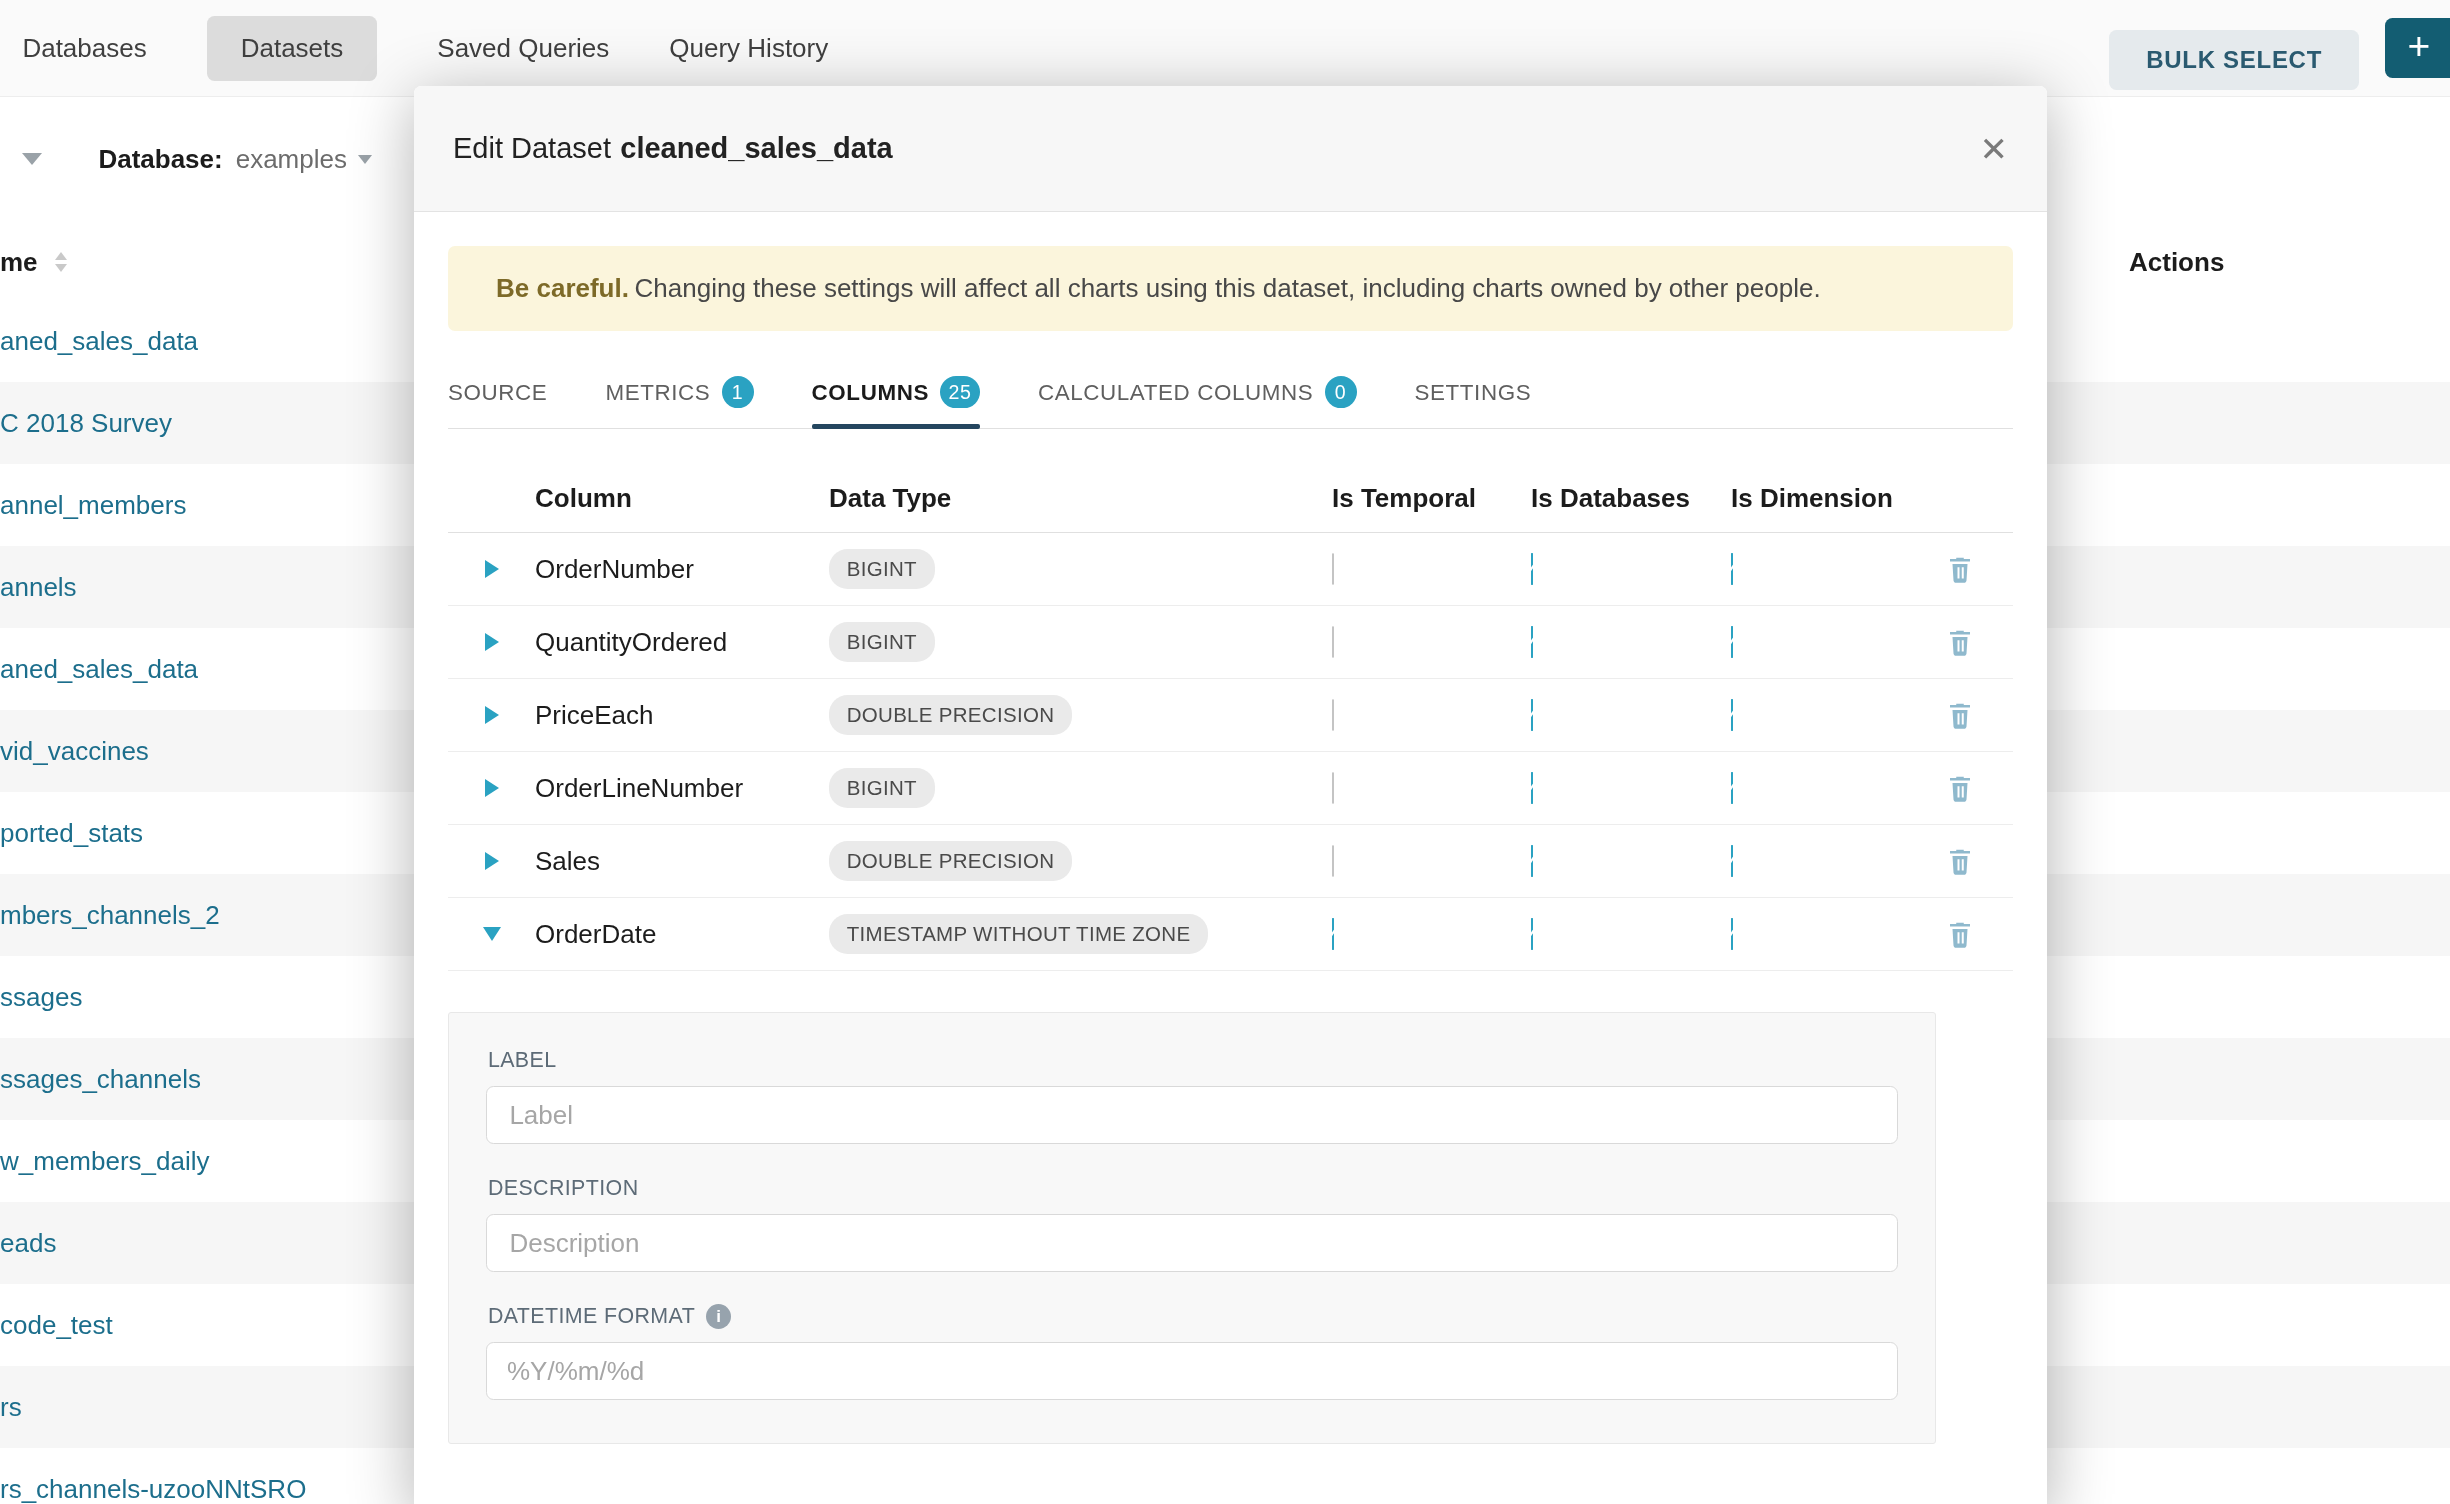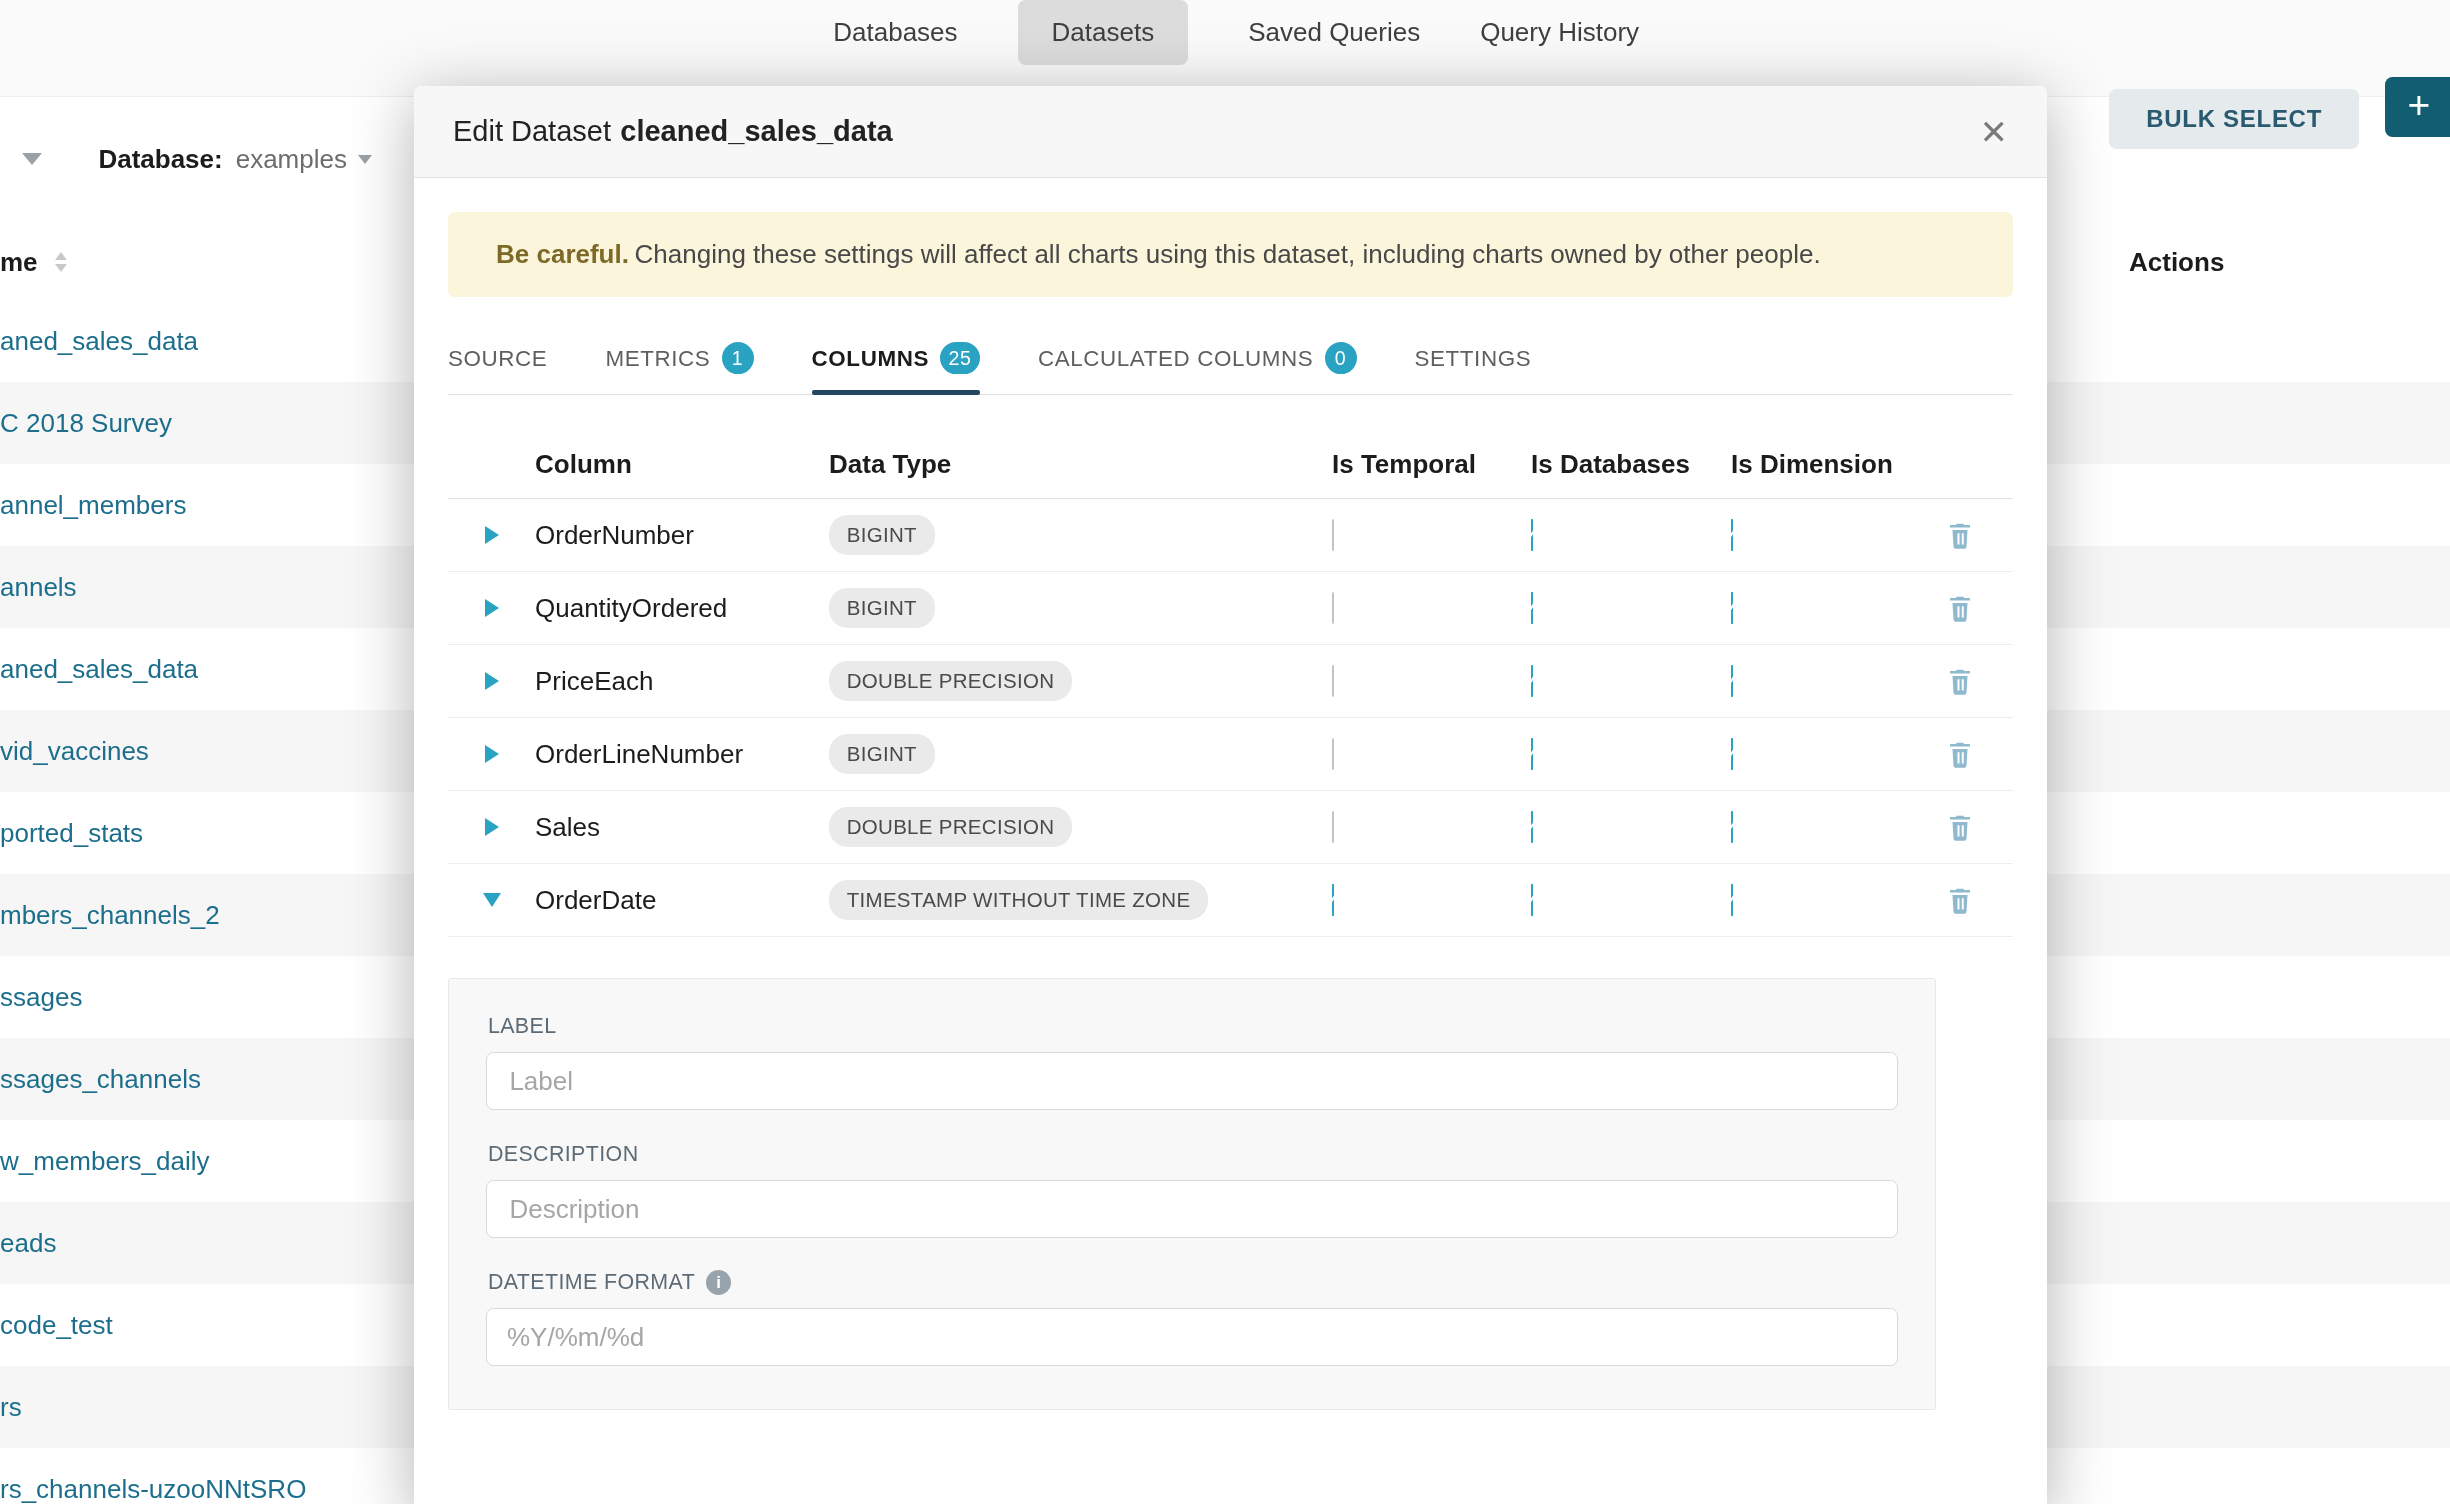--- a/index.html
+++ b/index.html
@@ -10,21 +10,21 @@
     position: relative;
     background: #ffffff;
     font-family: "Liberation Sans", "DejaVu Sans", sans-serif;
     color: #1f1f1f;
   }
 
   
   .topnav {
     position: absolute; top: 0; left: 0; right: 0; height: 97px;
     background: var(--nav-bg); border-bottom: 0.9px solid #ededed;
-    display: flex; align-items: center; padding-left: 22.4px; z-index: 5; flex-direction: column;
+    display: flex; align-items: center; padding-left: 22.4px; z-index: 5;
   }
   .nav-items { display: flex; align-items: center; gap: 60px; }
   .nav-item { font-size: 26px; color: #3f3f3f; padding: 17px 0; cursor: pointer; white-space: nowrap; }
   .nav-item-active { background: var(--nav-active-bg); border-radius: 7.5px; padding: 17px 34px; }
   .nav-right { margin-left: auto; display: flex; align-items: center; gap: 26px; }
   .bulk-btn {
     height: 60px; padding: 0 37px; border-radius: 7.5px; border: none;
     background: var(--bulk-bg); color: var(--bulk-text);
     font-size: 24px; font-weight: 700; letter-spacing: 0.7px;
     font-family: inherit; display: flex; align-items: center; cursor: pointer; margin-top: 24px;
@@ -62,21 +62,21 @@
   .bg-link { font-size: 26px; color: var(--link); cursor: pointer; white-space: nowrap; }
 
   
   .modal {
     position: absolute; left: 414px; top: 86px; width: 1633px; height: 1426px;
     background: #ffffff; border-radius: 7.5px 7.5px 0 0;
     box-shadow: 0 11.2px 65px rgba(0,0,0,0.30);
     z-index: 10;
   }
   .modal-header {
-    height: 92px; background: var(--header-bg); border-bottom: 0.9px solid #e3e3e3;
+    height: 126px; background: var(--header-bg); border-bottom: 0.9px solid #e3e3e3;
     border-radius: 7.5px 7.5px 0 0; display: flex; align-items: center; padding: 0 39px;
   }
   .modal-title { font-size: 29px; color: #222; font-weight: 400; }
   .modal-title b { font-weight: 700; margin-left: 9.3px; }
   .modal-close { margin-left: auto; font-size: 34px; color: #7a7a7a; cursor: pointer; line-height: 1; }
 
   .modal-body { padding: 0 34px; }
 
   .warning {
     margin-top: 34px; background: var(--warning-bg); border-radius: 7px;

